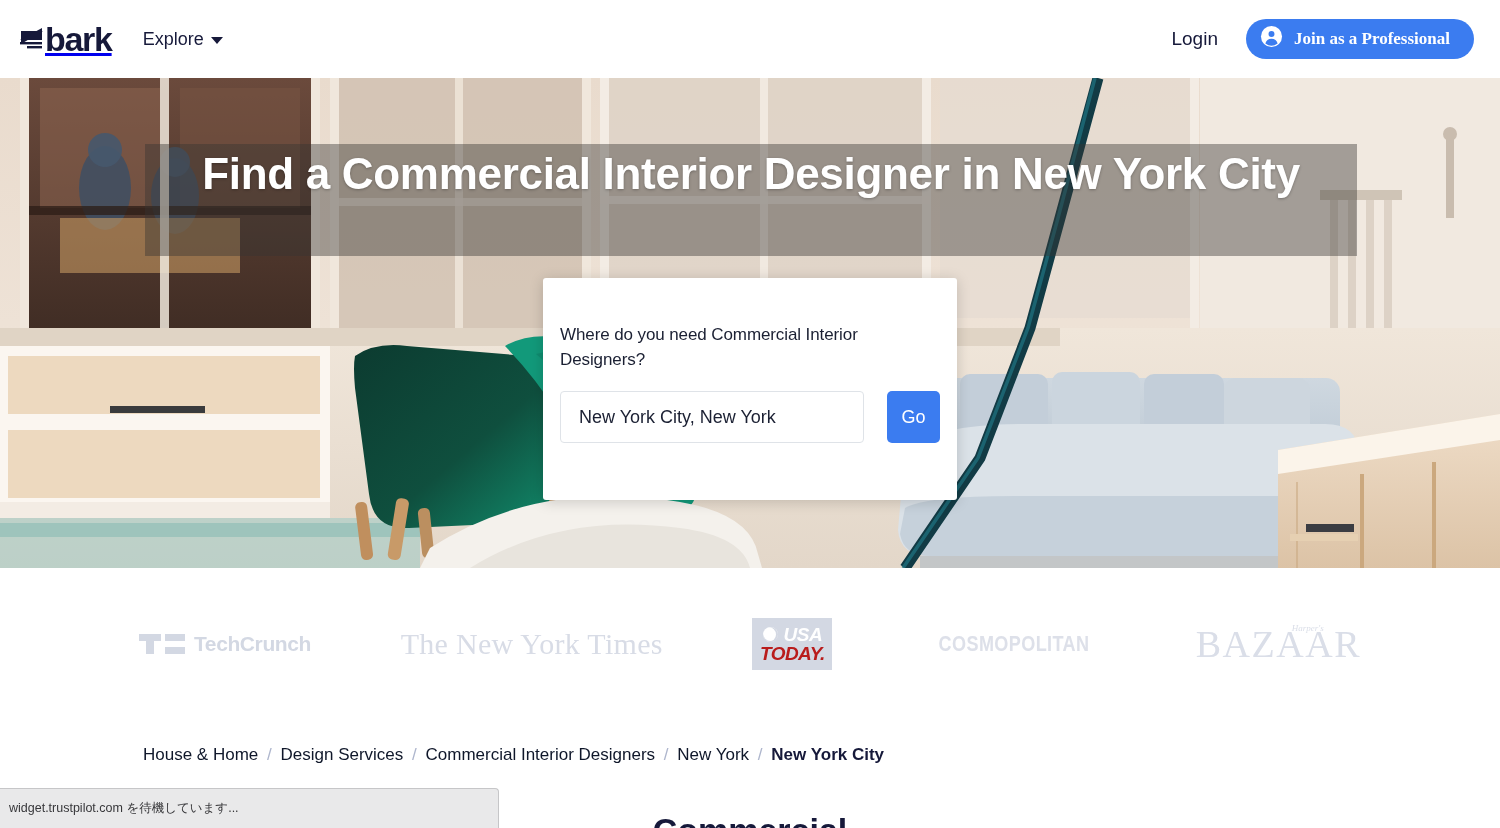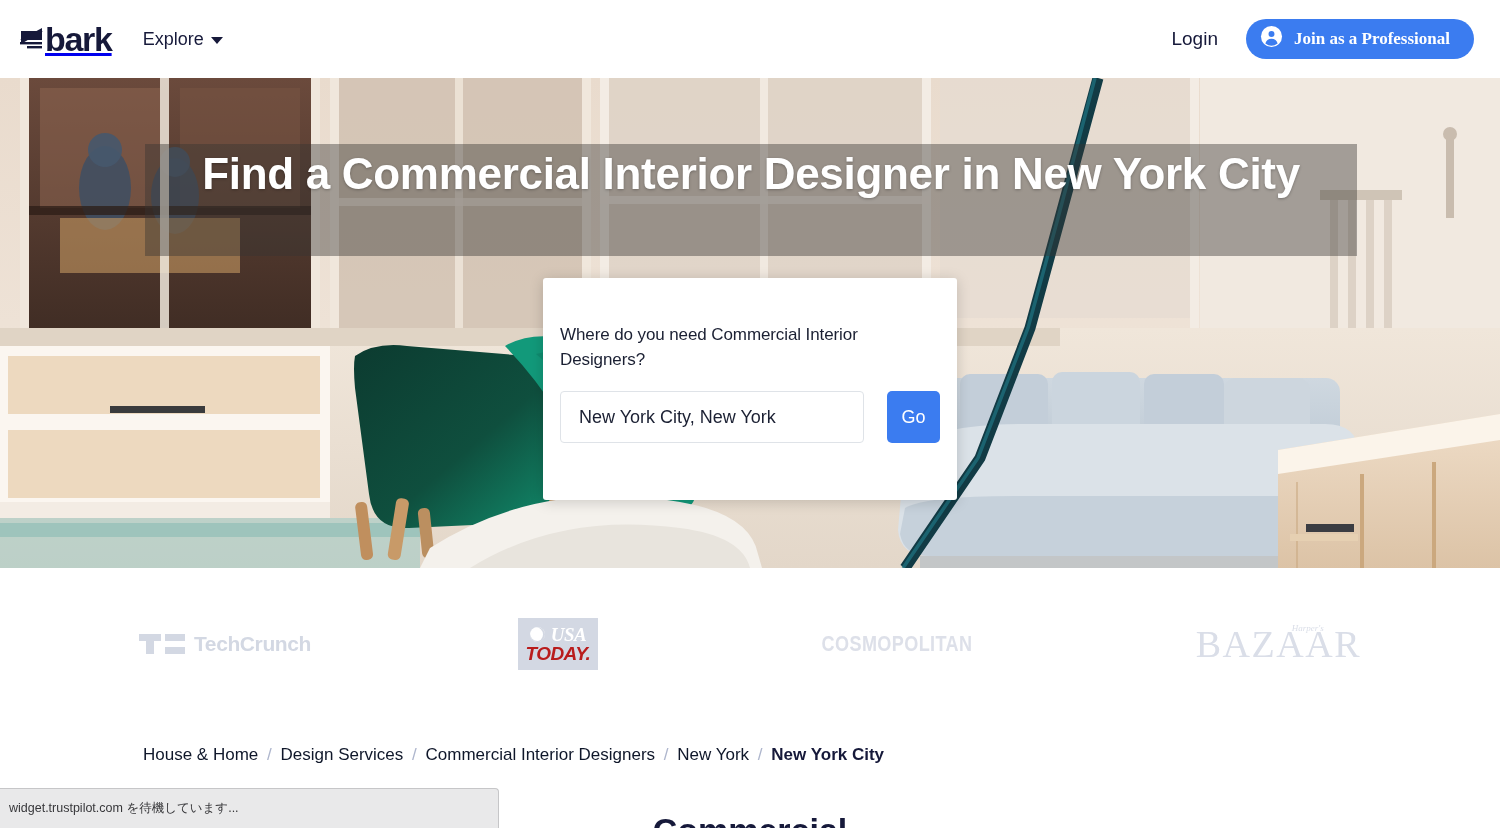--- a/index.html
+++ b/index.html
@@ -150,21 +150,21 @@
     font-family: "Liberation Serif", serif;
     font-size: 30px; color: #d8dce6;
     letter-spacing: 0.3px; font-weight: 400;
   }
   .usatoday {
     background: #d3d8e3; width: 80px; height: 52px;
     display: flex; flex-direction: column;
     align-items: center; justify-content: center;
     padding: 4px 5px;
   }
-  .ut-top { display: flex; align-items: center; gap: 6px; font-family: Liberation Serif, serif; }
+  .ut-top { display: flex; align-items: center; gap: 6px; }
   .ut-globe {
     width: 15px; height: 15px; border-radius: 50%;
     background: #fff;
     box-shadow: inset -2px 0 0 #d3d8e3, inset 0 -1px 0 #d3d8e3;
   }
   .ut-usa {
     font-size: 19px; font-weight: 700; color: #fff;
     letter-spacing: -0.5px; font-style: italic; line-height: 1;
   }
   .ut-today {
@@ -395,20 +395,23 @@
 <div class="press">
   <div class="press-inner">
     <div class="press-item">
       <span class="tc-mark">
         <span class="tc-t"></span>
           <span class="tc-c"></span>
       </span>
       <span class="tc-name">TechCrunch</span>
     </div>
 
+    <div class="press-item">
+      <span class="nyt">The New York Times</span>
+    </div>
 
     <div class="press-item">
       <div class="usatoday">
         <div class="ut-top">
           <span class="ut-globe"></span>
           <span class="ut-usa">USA</span>
         </div>
         <span class="ut-today">TODAY.</span>
       </div>
     </div>

